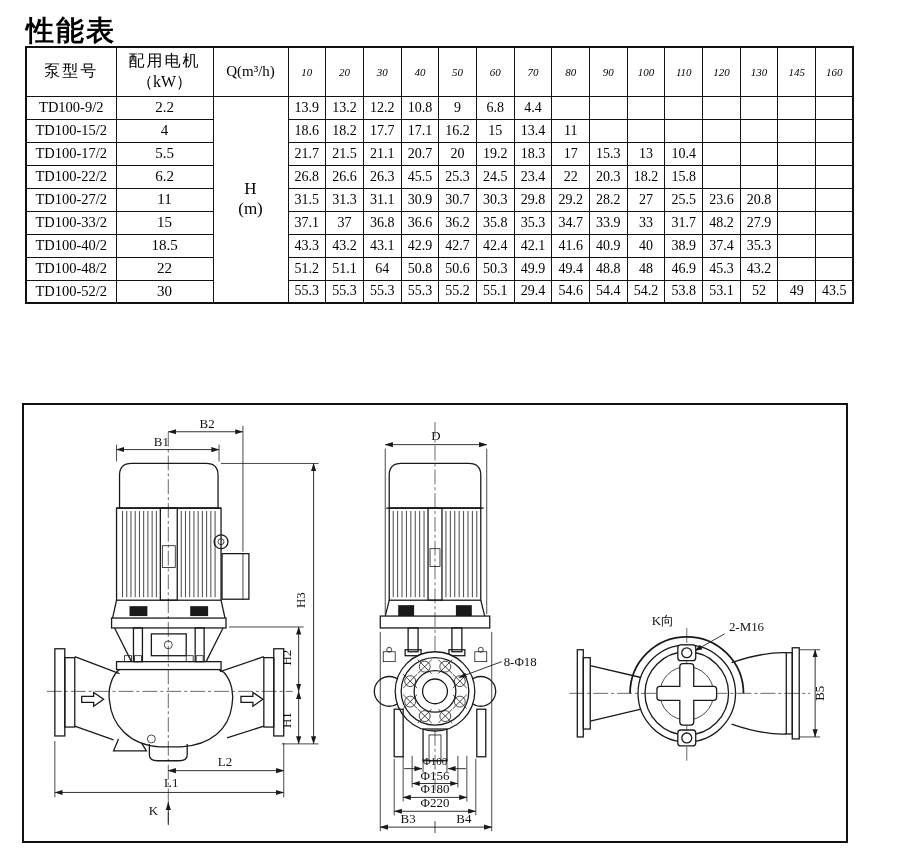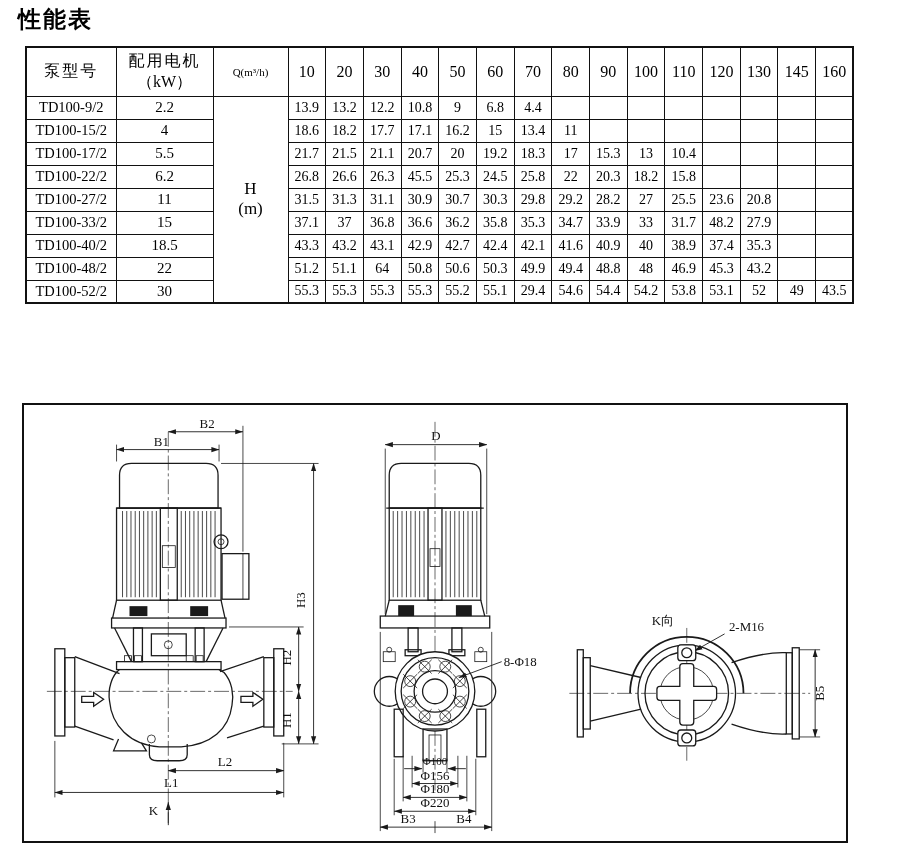--- a/index.html
+++ b/index.html
@@ -1,30 +1,30 @@
 <!DOCTYPE html>
 <html><head>
 <meta charset="utf-8">
 <style>
   html,body{margin:0;padding:0;}
   body{width:900px;height:849px;background:#fff;position:relative;
        font-family:"Liberation Serif","DejaVu Serif",serif;color:#000;}
   .page{position:absolute;inset:0;}
-  .title{position:absolute;left:18px;top:4px;margin:0;font-family:"Liberation Sans","DejaVu Sans",sans-serif;
-         font-size:23px;font-weight:bold;letter-spacing:2px;color:#000;}
+  .title{position:absolute;left:18px;top:4px;margin:8px;font-family:"Liberation Sans","DejaVu Sans",sans-serif;
+         font-size:28px;font-weight:bold;letter-spacing:2px;color:#000;}
   table.perf{position:absolute;left:25px;top:46px;width:828px;border-collapse:collapse;table-layout:fixed;
              border:2.5px solid #111;}
   table.perf th,table.perf td{border:1.6px solid #111;text-align:center;vertical-align:middle;
              padding:0;overflow:hidden;white-space:nowrap;font-weight:normal;}
   table.perf thead tr{height:49px;padding-left:26px;}
   table.perf tbody tr{height:23px;}
   th.cn{font-size:16px;letter-spacing:2px;}
   th.cn .l2{letter-spacing:0;}
-  th.q{font-size:11px;}
-  th.flow{font-size:16px;}
+  th.q{font-size:15px;}
+  th.flow{font-size:11px;font-style:italic;}
   td.model{font-size:14.5px;}
   td.kw{font-size:15px;margin-left:13px;}
   td.hcell{font-size:17px;line-height:1.2;}
   td.val{font-size:14px;}
   .drawing-box{position:absolute;left:22px;top:403px;width:826px;height:440px;
                border:2px solid #111;box-sizing:border-box;background:#fff;}
   .drawing-box svg{position:absolute;inset:0;width:100%;height:100%;}
   svg text{font-family:"Liberation Serif","DejaVu Serif",serif;font-size:13px;fill:#111;}
   svg .sm{font-size:11px;}
   svg .outline{stroke:#1a1a1a;stroke-width:1.3;fill:none;}
@@ -152,21 +152,21 @@
         </tr>
         <tr>
           <td class="model">TD100-22/2</td>
           <td class="kw">6.2</td>
           <td class="val">26.8</td>
           <td class="val">26.6</td>
           <td class="val">26.3</td>
           <td class="val">45.5</td>
           <td class="val">25.3</td>
           <td class="val">24.5</td>
-          <td class="val">25.8</td>
+          <td class="val">23.4</td>
           <td class="val">22</td>
           <td class="val">20.3</td>
           <td class="val">18.2</td>
           <td class="val">15.8</td>
           <td class="val"></td>
           <td class="val"></td>
           <td class="val"></td>
           <td class="val"></td>
         </tr>
         <tr>

